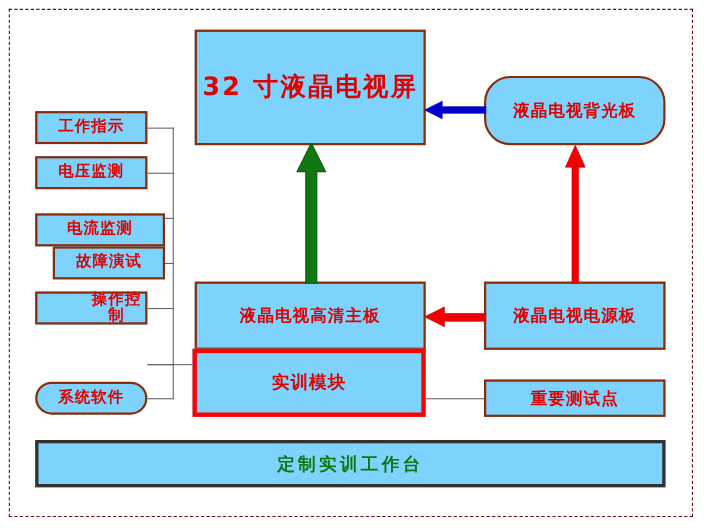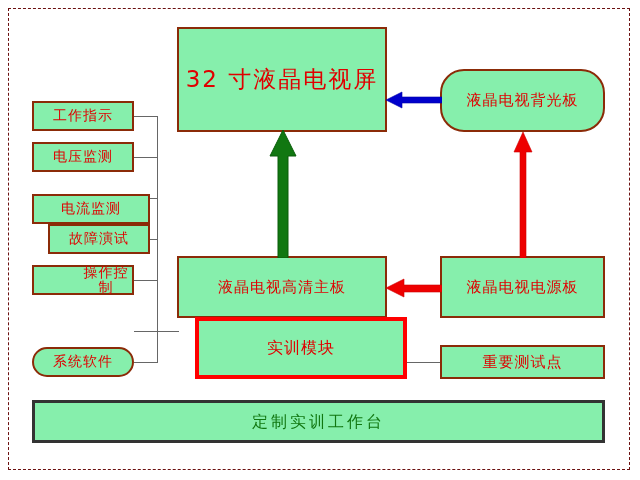--- a/index.html
+++ b/index.html
@@ -24,24 +24,24 @@
     top: 8px;
     width: 622px;
     height: 462px;
     border: 1.5px dashed #6b1010;
     box-sizing: border-box;
   }
   
   .node {
     position: absolute;
     box-sizing: border-box;
-    background: #86efac;
+    background: #7dd3fc;
     border: 2px solid #8b2b08;
     color: #e00000;
-    font-weight: normal;
+    font-weight: bold;
     display: flex;
     align-items: center;
     justify-content: center;
     text-align: center;
     line-height: 1.1;
     letter-spacing: 1px;
     z-index: 5;
   }
   .node.small { font-size: 14px; }
   .node.medium { font-size: 15px; }
@@ -120,21 +120,21 @@
   </div>
 
   <div class="node medium" style="left:177px; top:256px; width:210px; height:62px;">
     <span>液晶电视高清主板</span>
   </div>
 
   <div class="node medium" style="left:440px; top:256px; width:165px; height:62px;">
     <span>液晶电视电源板</span>
   </div>
 
-  <div class="node emphasis" style="left:175px; top:317px; width:212px; height:62px;margin-left:20px;">
+  <div class="node emphasis" style="left:175px; top:317px; width:212px; height:62px;">
     <span>实训模块</span>
   </div>
 
   <div class="node medium" style="left:440px; top:345px; width:165px; height:34px;">
     <span>重要测试点</span>
   </div>
 
   <div class="node bench" style="left:32px; top:400px; width:573px; height:43px;">
     <span>定制实训工作台</span>
   </div>

